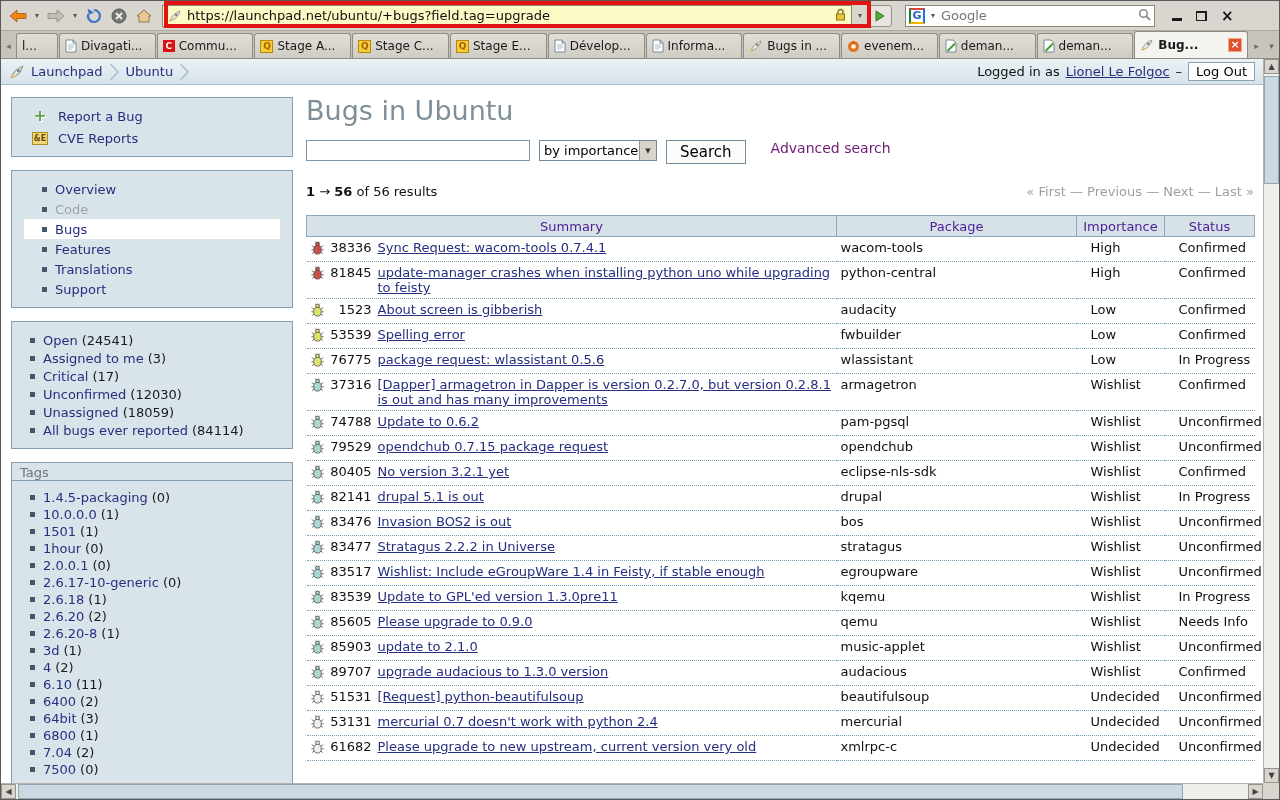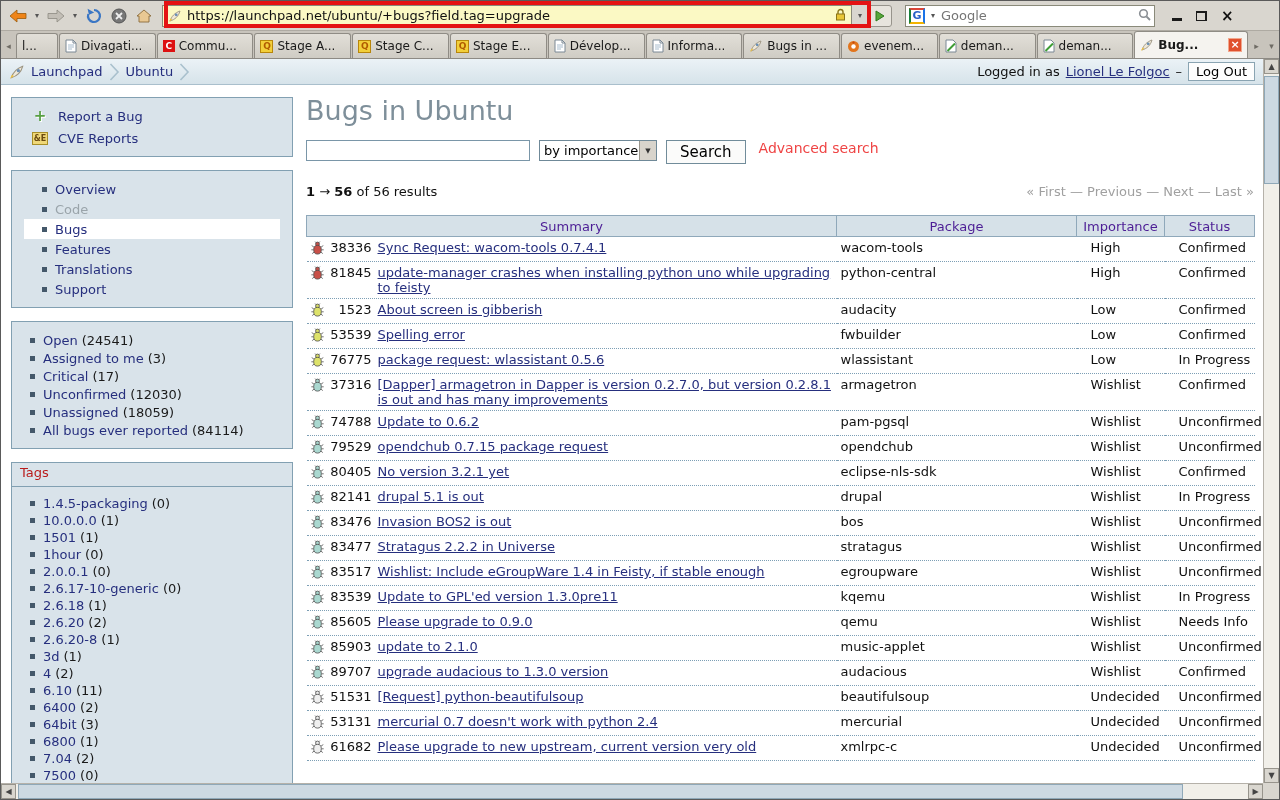--- a/index.html
+++ b/index.html
@@ -88,38 +88,38 @@
   .navbox { padding:8px 12px; }
   .navrow { display:flex; align-items:center; height:20px; padding-left:18px; cursor:pointer; }
   .navrow.current { background:#fff; }
   .bullet { width:5px; height:5px; background:#44586a; margin-right:8px; flex:none; }
   .navlink { color:#262f7e; text-decoration:none; }
   .navlink.disabled { color:#9aa4aa; cursor:default; }
   .filterbox { padding:9px 0; }
   .filterrow { display:flex; align-items:center; height:18px; padding-left:18px; cursor:pointer; }
   .cnt { color:#1a1a1a; margin-left:4px; }
   .tagsbox { height:360px; overflow:hidden; }
-  .tagstitle { color:#b91c1c; border-bottom:1px solid #82a0b2; padding:2px 8px; height:24px; }
+  .tagstitle { color:#737373; border-bottom:1px solid #82a0b2; padding:2px 8px; height:18px; }
   .tagslist { padding:8px 0; }
   .tagrow { display:flex; align-items:center; height:17px; padding-left:18px; cursor:pointer; }
 
   
   .main { position:absolute; left:305px; top:10px; width:948px; }
   h1 { font-size:27px; font-weight:normal; color:#7e8f9a; margin-bottom:14px; }
   .searchrow { display:flex; align-items:flex-start; gap:9px; margin-bottom:20px; }
   .bugsearch { width:224px; height:21px; border:1px solid #7a96a8; font-family:inherit;
     font-size:13px; padding:0 3px; outline:none; }
   .select { display:inline-flex; width:118px; height:21px; border:1px solid #6f8998;
     background:#fff; align-items:center; font-size:13px; cursor:pointer; }
   .select > span:first-child { flex:1; padding-left:4px; white-space:nowrap; overflow:hidden; }
   .selbtn { width:17px; height:100%; background:#d8d4cc; border-left:1px solid #9a968c;
     font-size:7px; display:inline-flex; align-items:center; justify-content:center; color:#333; }
   .searchbtn { font-family:inherit; font-size:15px; background:#fbfbfa;
     border:1px solid #718c9a; padding:2px 13px; cursor:pointer; }
-  .adv { color:#ef4444; font-size:14px; cursor:pointer; margin-left:4px; }
+  .adv { color:#701a75; font-size:14px; cursor:pointer; margin-left:16px; }
   .resultsrow { display:flex; align-items:baseline; margin-bottom:16px; font-size:13px; }
   .results { color:#111; }
   .pagination { margin-left:auto; color:#a0a0a0; font-size:13px; }
 
   
   .bugtable { border-collapse:collapse; table-layout:fixed; width:948px; font-size:13px; }
   .bugtable th { background:#d6e1e8; border:1px solid #8fa8ba; font-weight:normal;
     height:21px; text-align:center; color:#4c1d95; }
   .bugtable td { border-bottom:1px dotted #7d9fb5; padding:3px 4px; vertical-align:top;
     line-height:15px; color:#111; }

